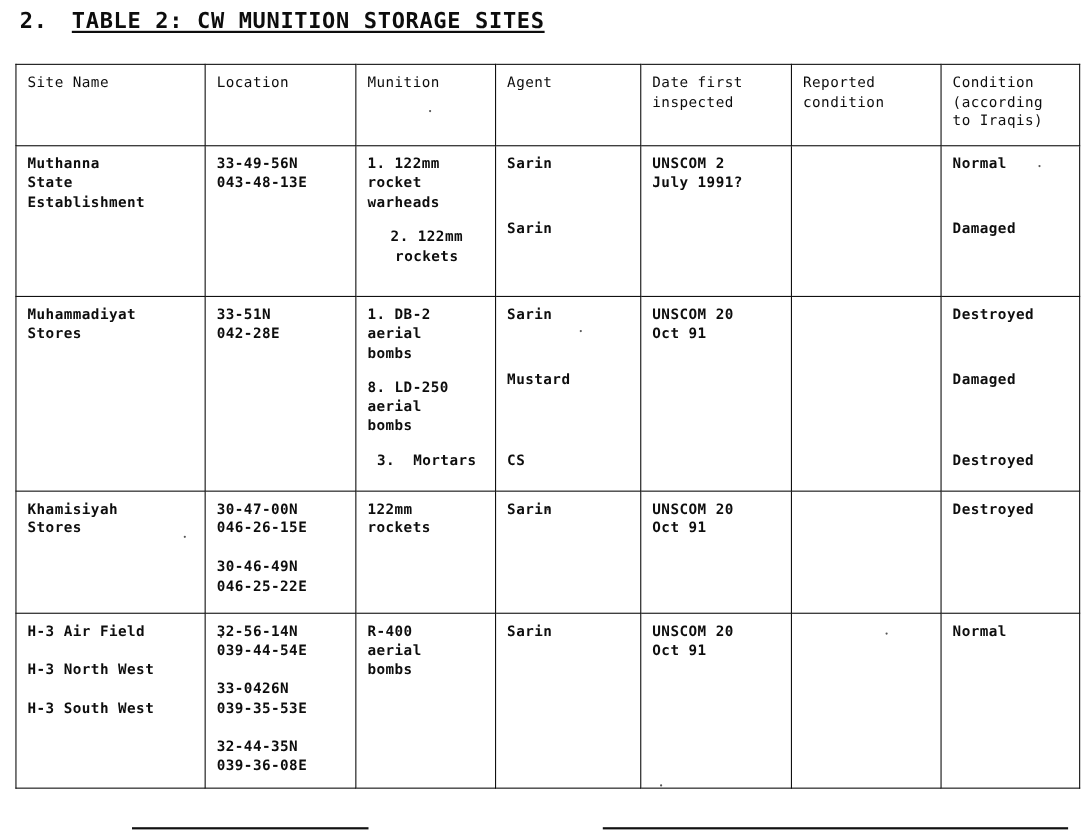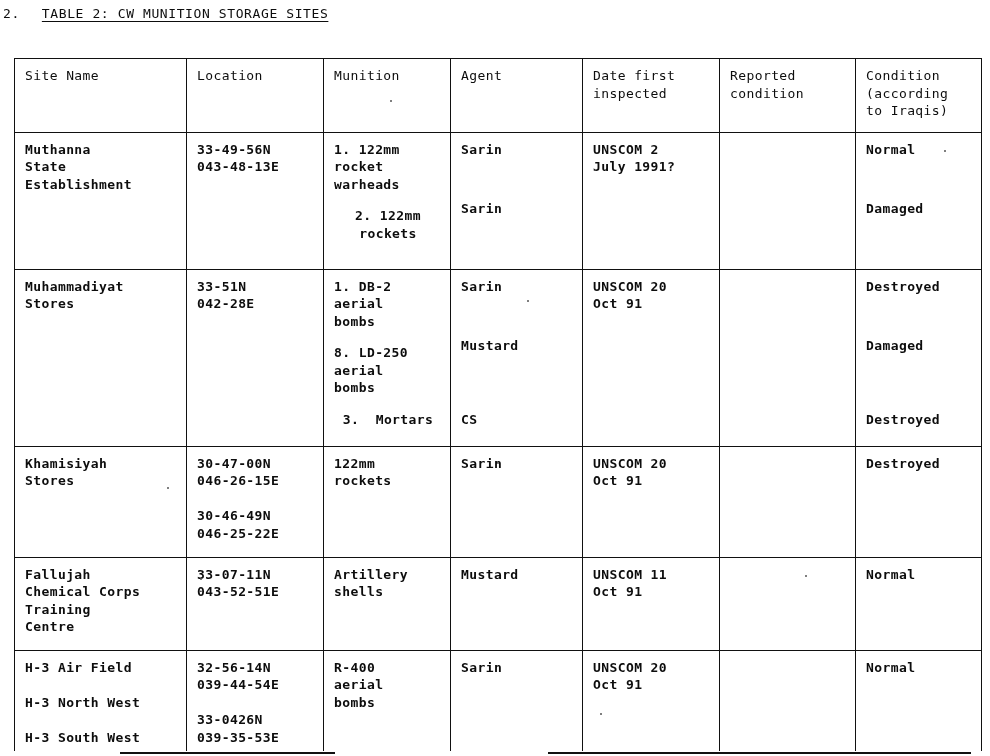--- a/index.html
+++ b/index.html
@@ -17,24 +17,24 @@
   }
   .page {
     position: relative;
     width: 990px;
     height: 756px;
     box-sizing: border-box;
     padding: 0;
   }
   .heading {
     position: absolute;
-    left: 3px;
+    left: 18px;
     top: 6px;
-    font-size: 13px;
-    font-weight: normal;
+    font-size: 20px;
+    font-weight: bold;
     letter-spacing: 0.6px;
     white-space: nowrap;
   }
   .heading .num {
     display: inline-block;
     margin-right: 22px;
   }
   .heading .title {
     display: inline-block;
     text-decoration: underline;
@@ -228,35 +228,20 @@
 046-25-22E</td>
         <td class="line">122mm
 rockets</td>
         <td class="line">Sarin</td>
         <td class="line">UNSCOM 20
 Oct 91</td>
         <td class="line"></td>
         <td class="line">Destroyed</td>
       </tr>
 
-      <tr class="r-fallujah">
-        <td class="line">Fallujah
-Chemical Corps
-Training
-Centre</td>
-        <td class="line">33-07-11N
-043-52-51E</td>
-        <td class="line">Artillery
-shells</td>
-        <td class="line">Mustard</td>
-        <td class="line">UNSCOM 11
-Oct 91</td>
-        <td class="line"></td>
-        <td class="line">Normal</td>
-      </tr>
 
       <tr class="r-h3">
         <td class="line">H-3 Air Field
 
 H-3 North West
 
 H-3 South West</td>
         <td class="line">32-56-14N
 039-44-54E
 

